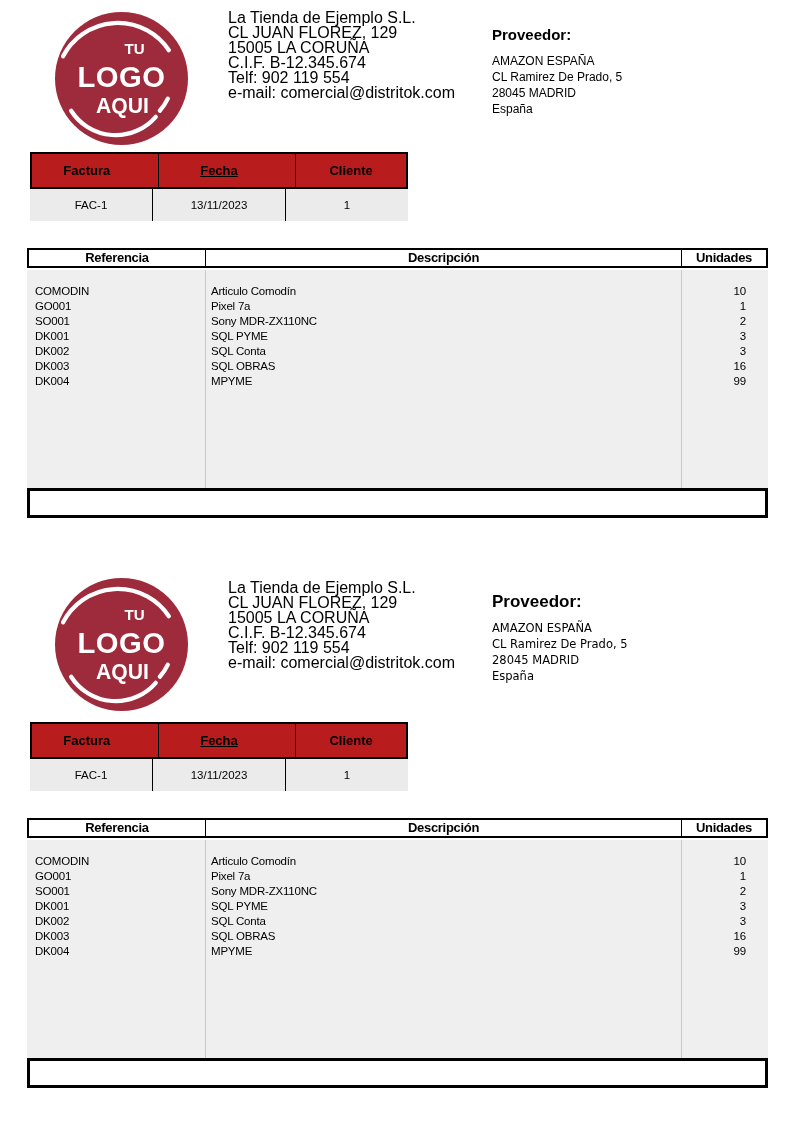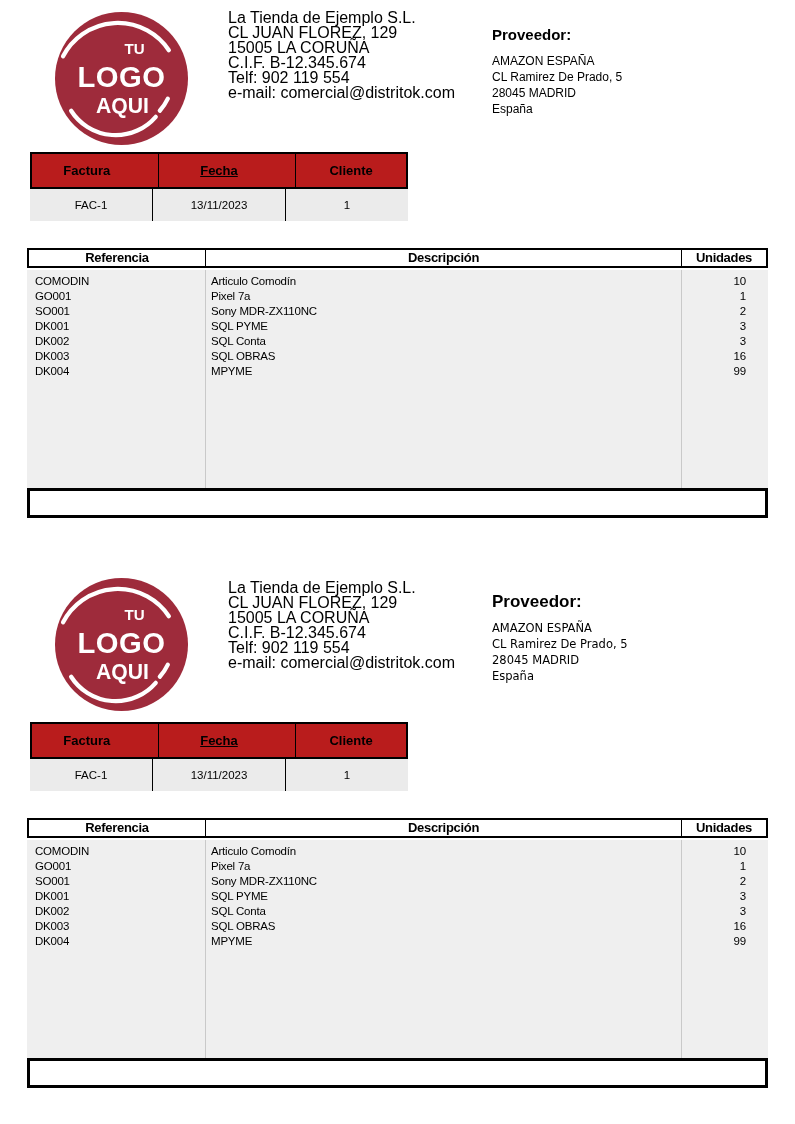--- a/index.html
+++ b/index.html
@@ -53,21 +53,21 @@
   
   .items { position:absolute; left:27px; top:228px; width:741px;margin-top:20px; }
   .items-head { display:flex; border:2px solid #000; background:#fff; }
   .items-head .cell {
     height:16px; line-height:16px; text-align:center;
     font-weight:700; font-size:13px; letter-spacing:-0.3px;
   }
   .items-head .h-ref  { width:176px; }
   .items-head .h-desc { width:476px; border-left:1px solid #000; }
   .items-head .h-qty  { width:85px;  border-left:1px solid #000; }
-  .items-body { position:relative; margin-top:2px; height:234px; background:#efefef; padding-top:4px; }
+  .items-body { position:relative; margin-top:2px; height:234px; background:#efefef; padding-top:14px; }
   .items-body .vline { position:absolute; top:0; bottom:0; width:1px; background:#c9c9c9; }
   .items-body .v1 { left:178px; }
   .items-body .v2 { left:654px; }
   .item-row { display:flex; height:15px; line-height:15px; font-size:11.5px; letter-spacing:-0.2px; }
   .item-row .ref  { width:178px; padding-left:8px; }
   .item-row .desc { width:476px; padding-left:6px; }
   .item-row .qty  { width:85px; text-align:right; padding-right:20px; }
 
   
   .footer-box { position:absolute; left:27px; top:488px; width:741px; height:30px; border:3px solid #000; background:#fff; }

